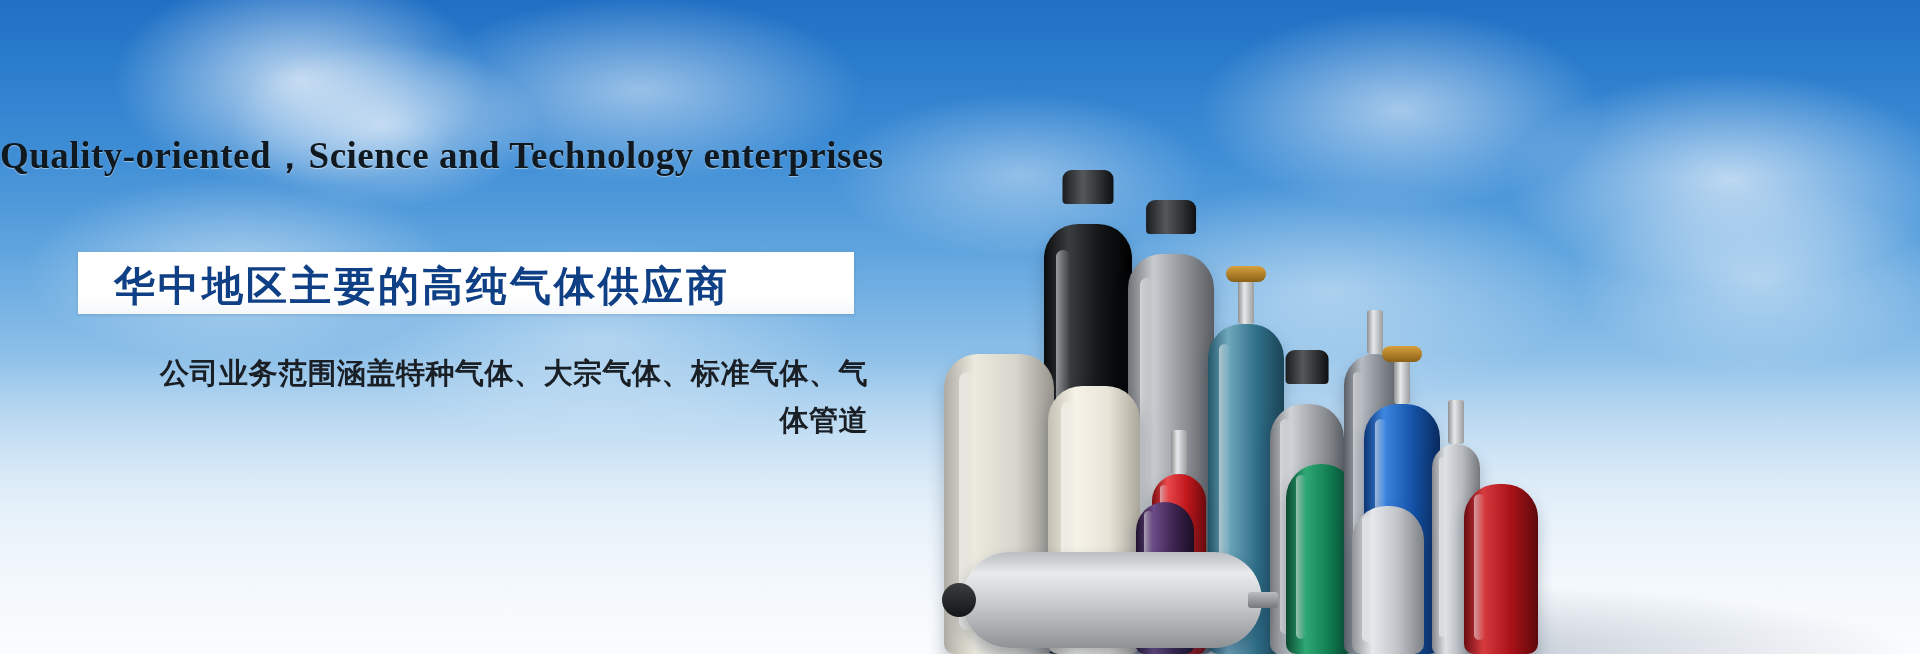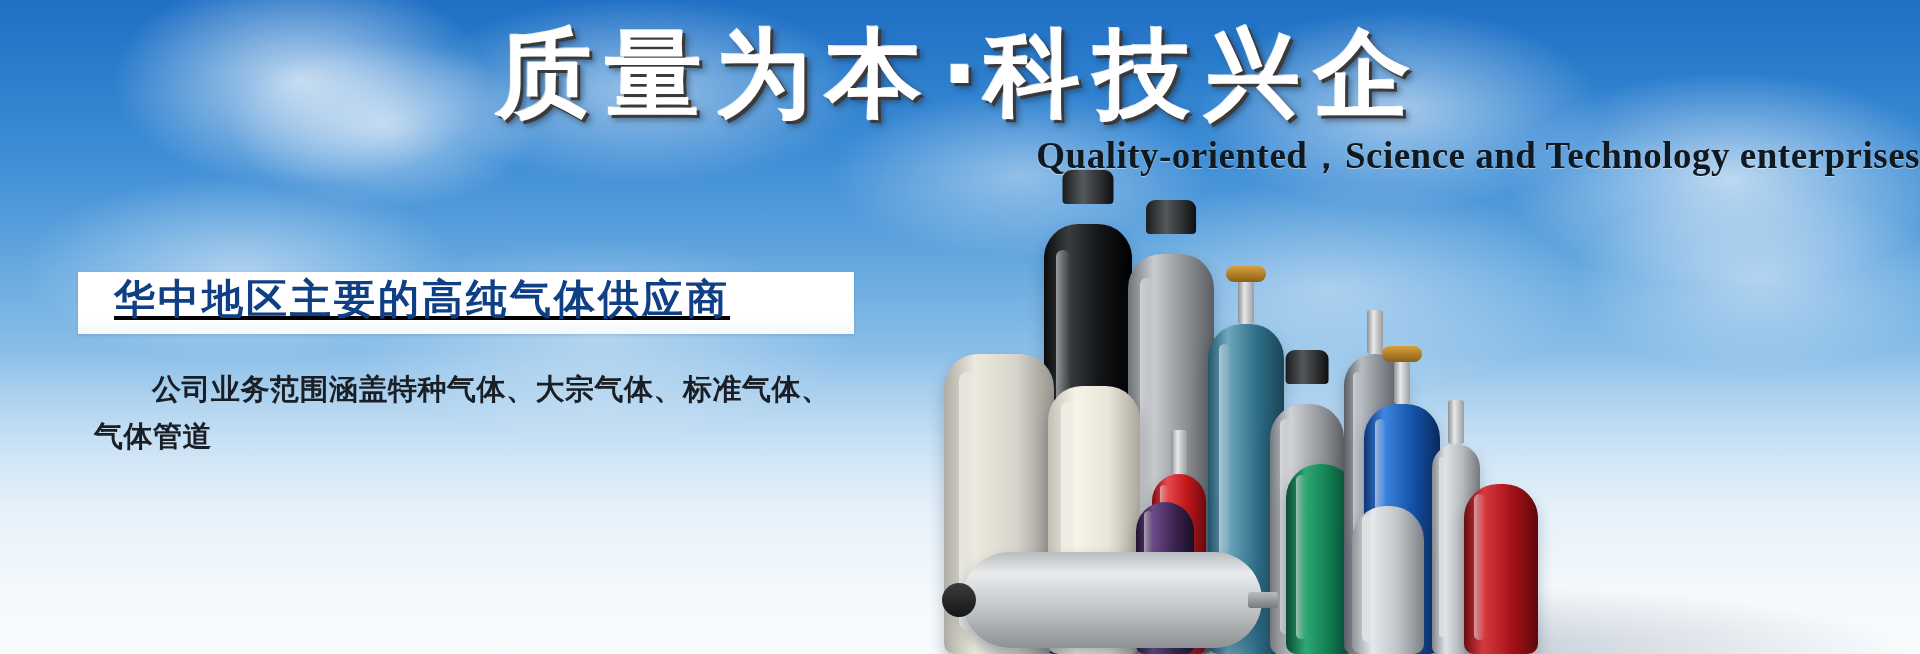--- a/index.html
+++ b/index.html
@@ -64,38 +64,38 @@
       3px 3px 0 #3a3a3a,
       5px 5px 6px rgba(30,40,55,.55),
       -1px -1px 0 rgba(255,255,255,.9);
     white-space:nowrap;
   }
   .headline .dot-sep{letter-spacing:0;padding:0 6px;}
 
   
   .subtitle{
     position:absolute;left:0;right:0;top:133px;
-    text-align:right;
+    text-align:left;
     font-family:"Liberation Serif","DejaVu Serif",serif;
     font-weight:bold;
     font-size:37px;
     line-height:46px;
     letter-spacing:.5px;
     color:#101820;
     white-space:nowrap;
     text-shadow:0 1px 1px rgba(255,255,255,.45);
   }
 
   
   .highlight-box{
-    position:absolute;left:78px;top:272px;
+    position:absolute;left:78px;top:252px;
     width:776px;height:62px;
     background:linear-gradient(to bottom,#ffffff 0%,#ffffff 70%,#f4f8fb 100%);
     box-shadow:0 1px 3px rgba(20,50,90,.18);
-    display:flex;align-items:flex-start;text-decoration:underline;
+    display:flex;align-items:flex-end;
   }
   .highlight-text{
     font-family:"DejaVu Sans","Liberation Sans",sans-serif;
     font-weight:bold;
     font-size:41px;
     letter-spacing:3px;
     color:#0f3f84;
     padding-left:36px;
     white-space:nowrap;
   }
@@ -103,21 +103,21 @@
   
   .paragraph{
     position:absolute;left:78px;top:350px;width:790px;
     font-family:"DejaVu Serif","Liberation Serif",serif;
     font-weight:bold;
     font-size:29px;
     line-height:47px;
     color:#1a1f26;
     letter-spacing:.5px;
   }
-  .paragraph p{margin:16px;}
+  .paragraph p{margin:0;text-align:right;}
   .paragraph p.indent{text-indent:2em;}
 
   
   .cylinders{
     position:absolute;left:940px;top:0;width:980px;height:654px;
   }
   .cyl{
     position:absolute;bottom:0;
     border-radius:34px 34px 10px 10px;
     box-shadow:0 10px 16px rgba(25,45,75,.28);
@@ -174,21 +174,20 @@
     <div class="cloud c4"></div>
     <div class="cloud c5"></div>
     <div class="cloud c6"></div>
     <div class="cloud c7"></div>
     <div class="cloud c8"></div>
     <div class="cloud c9"></div>
     <div class="cloud c10"></div>
     <div class="haze"></div>
   </div>
 
-  <div class="headline"><span>质量为本</span><span class="dot-sep">·</span><span>科技兴企</span></div>
 
   <div class="subtitle">Quality-oriented，Science and Technology enterprises</div>
 
   <div class="highlight-box">
     <div class="highlight-text">华中地区主要的高纯气体供应商</div>
   </div>
 
   <div class="paragraph">
     <p class="indent">公司业务范围涵盖特种气体、大宗气体、标准气体、气体管道</p>
   </div>

